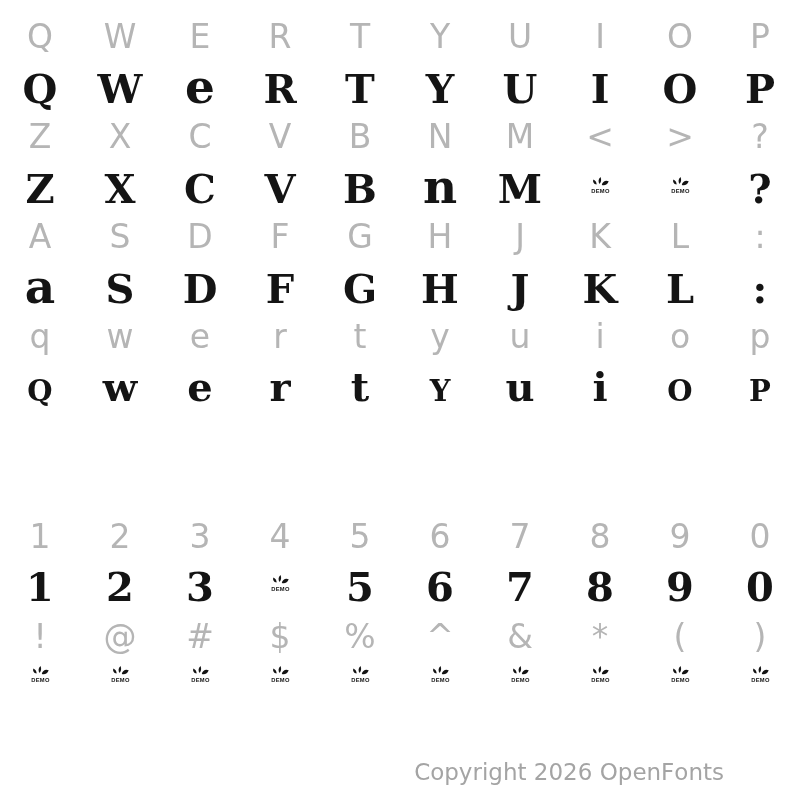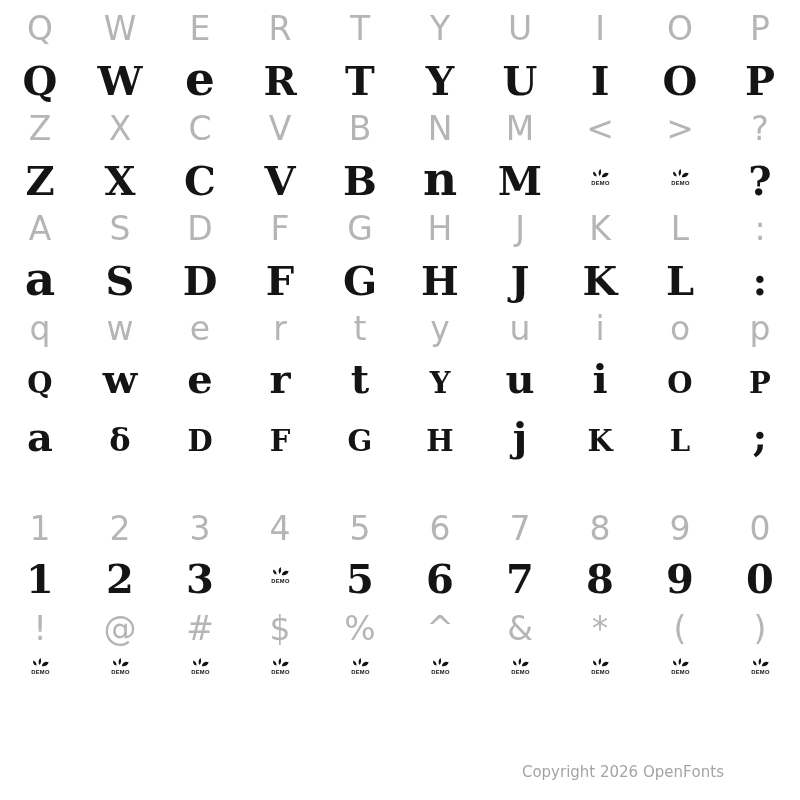--- a/index.html
+++ b/index.html
@@ -11,21 +11,21 @@
     position: relative;
     width: 800px;
     height: 800px;
     background: #ffffff;
     overflow: hidden;
     font-kerning: none;
   }
   #specimen-grid {
     position: absolute;
     left: 0;
-    top: 8px;
+    top: 16px;
     width: 676px;
   }
   .band { height: 100px; }
   .row { white-space: nowrap; }
   .cell {
     display: inline-block;
     width: 80px;
     text-align: center;
     vertical-align: baseline;
   }
@@ -50,21 +50,21 @@
   .v-sc     { font-size: 29px; }
   .v-orn    { font-size: 32px; }
   .demo-svg { vertical-align: 5px; }
   #footer-copyright {
     position: absolute;
     top: 757px;
     right: 76px;
     height: 30px;
     line-height: 30px;
     font-family: "DejaVu Sans", "Liberation Sans", sans-serif;
-    font-size: 15px;
+    font-size: 23px;
     color: #a4a4a4;
   }
 </style>
 </head>
 <body>
 
 <div id="sheet">
   <div id="specimen-grid">
       <div class="band">
         <div class="row row-ref"><span class="cell">Q</span><span class="cell">W</span><span class="cell">E</span><span class="cell">R</span><span class="cell">T</span><span class="cell">Y</span><span class="cell">U</span><span class="cell">I</span><span class="cell">O</span><span class="cell">P</span></div>
@@ -90,21 +90,20 @@
       </div>
       <div class="band">
         <div class="row row-ref"><span class="cell">A</span><span class="cell">S</span><span class="cell">D</span><span class="cell">F</span><span class="cell">G</span><span class="cell">H</span><span class="cell">J</span><span class="cell">K</span><span class="cell">L</span><span class="cell">:</span></div>
         <div class="row row-spec"><span class="cell v-lowbig">a</span><span class="cell v-cap">S</span><span class="cell v-cap">D</span><span class="cell v-cap">F</span><span class="cell v-cap">G</span><span class="cell v-cap">H</span><span class="cell v-cap">J</span><span class="cell v-cap">K</span><span class="cell v-cap">L</span><span class="cell v-cap">:</span></div>
       </div>
       <div class="band">
         <div class="row row-ref"><span class="cell">q</span><span class="cell">w</span><span class="cell">e</span><span class="cell">r</span><span class="cell">t</span><span class="cell">y</span><span class="cell">u</span><span class="cell">i</span><span class="cell">o</span><span class="cell">p</span></div>
         <div class="row row-spec"><span class="cell v-sc">Q</span><span class="cell v-low">w</span><span class="cell v-low">e</span><span class="cell v-low">r</span><span class="cell v-low">t</span><span class="cell v-sc">Y</span><span class="cell v-low">u</span><span class="cell v-low">i</span><span class="cell v-sc">O</span><span class="cell v-sc">P</span></div>
       </div>
       <div class="band">
-        <div class="row row-spec"><span class="cell v-low">a</span><span class="cell v-orn">δ</span><span class="cell v-sc">D</span><span class="cell v-sc">F</span><span class="cell v-sc">G</span><span class="cell v-sc">H</span><span class="cell v-low">j</span><span class="cell v-sc">K</span><span class="cell v-sc">L</span><span class="cell v-low">;</span></div>
       </div>
       <div class="band">
         <div class="row row-ref"><span class="cell">1</span><span class="cell">2</span><span class="cell">3</span><span class="cell">4</span><span class="cell">5</span><span class="cell">6</span><span class="cell">7</span><span class="cell">8</span><span class="cell">9</span><span class="cell">0</span></div>
         <div class="row row-spec"><span class="cell v-cap">1</span><span class="cell v-cap">2</span><span class="cell v-cap">3</span><span class="cell"><svg class="demo-svg" width="25" height="23" viewBox="0 0 25 23" aria-hidden="true">
               <g fill="#141414">
                 <path d="M8.6,9.6 C5.9,9.4 4.4,7.0 5.4,4.6 C7.5,5.6 8.7,7.4 8.6,9.6 Z"></path>
                 <path d="M11.5,9.0 C9.9,6.9 10.4,3.7 12.6,2.1 C13.6,4.6 13.2,7.2 11.5,9.0 Z"></path>
                 <path d="M13.8,10.0 C14.3,6.5 17.7,4.8 20.7,6.3 C19.6,9.5 16.8,10.9 13.8,10.0 Z"></path>
                 <text x="12.5" y="17.8" text-anchor="middle" font-family="Liberation Sans, DejaVu Sans, sans-serif" font-size="5.8" font-weight="bold" letter-spacing="0.3">DEMO</text>
               </g>

